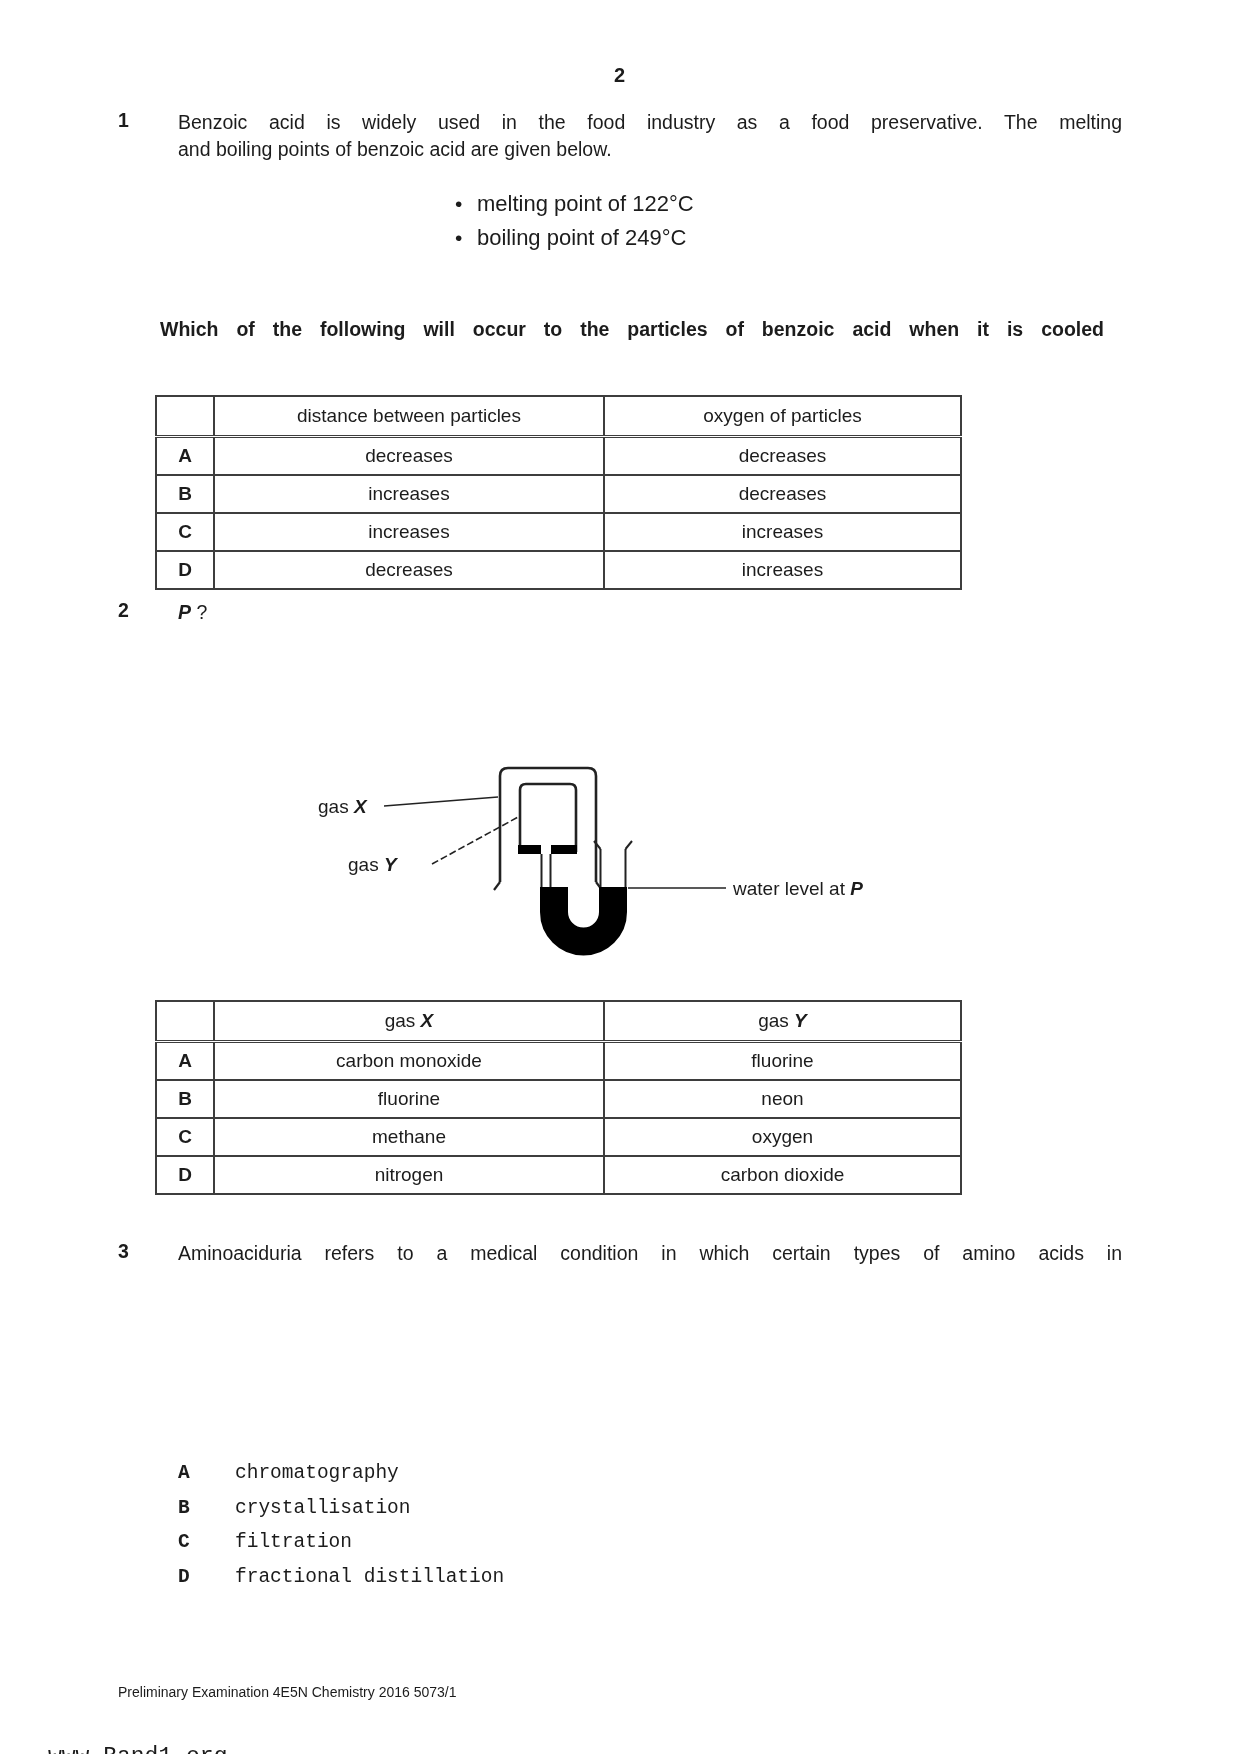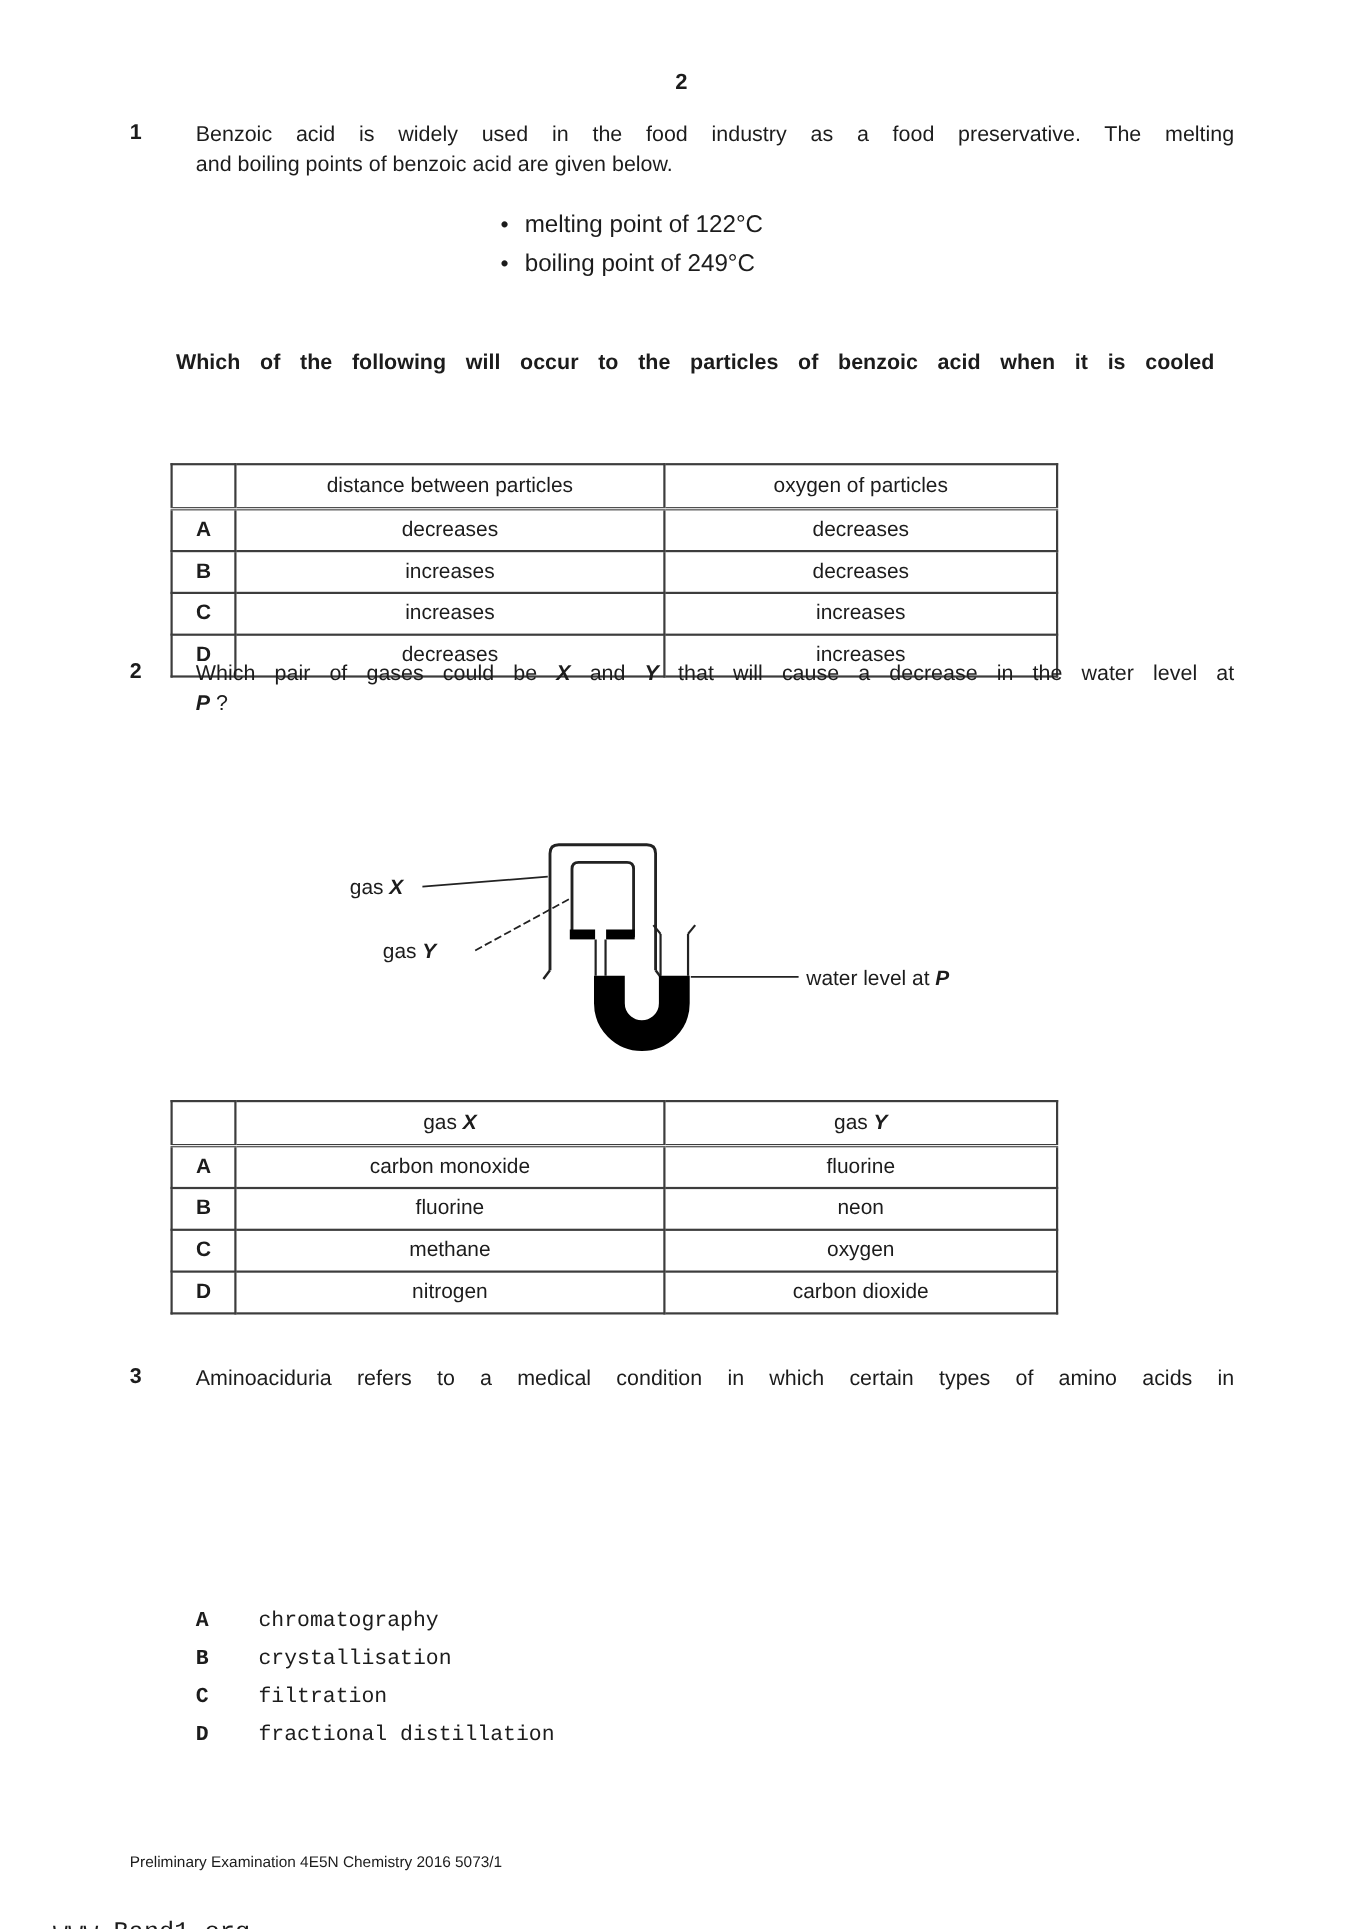--- a/index.html
+++ b/index.html
@@ -41,21 +41,21 @@
 
 <div class="abs bullets" style="left:455px;top:187px;">
     <div class="bullet-line">melting point of 122°C</div>
     <div class="bullet-line">boiling point of 249°C</div>
   </div>
 
 <div class="abs qtext" style="left:160px;top:316px;font-weight:bold;">
     <div class="tline j">Which of the following will occur to the particles of benzoic acid when it is cooled</div>
   </div>
 
-<table class="qtable" style="left:155px;top:395px;margin-top:26px;">
+<table class="qtable" style="left:155px;top:395px;">
   <colgroup>
       <col style="width:58px">
       <col style="width:390px">
       <col style="width:357px">
     </colgroup>
   <thead>
     <tr>
       <th></th>
       <th>distance between particles</th>
       <th>oxygen of particles</th>
@@ -80,21 +80,20 @@
       <tr>
       <td class="opt">D</td>
       <td>decreases</td>
       <td>increases</td>
     </tr>
     </tbody>
 </table>
 
 <div class="abs qnum" style="left:118px;top:599px;">2</div>
 <div class="abs qtext" style="left:178px;top:599px;">
-    <div class="tline j">Which pair of gases could be <span class="bi">X</span> and <span class="bi">Y</span> that will cause a decrease in the water level at</div>
     <div class="tline"><span class="bi">P</span> ?</div>
   </div>
 
 <svg class="abs" style="left:280px;top:758px;" width="620" height="202" viewBox="280 758 620 202">
 
   <path d="M 500 882 L 500 776 Q 500 768 508 768 L 588 768 Q 596 768 596 776 L 596 882" fill="none" stroke="#222" stroke-width="2.6"></path>
   <path d="M 500 882 L 494 890" fill="none" stroke="#222" stroke-width="2.2"></path>
   <path d="M 596 882 L 602 890" fill="none" stroke="#222" stroke-width="2.2"></path>
 
   <path d="M 520 852 L 520 790 Q 520 784 526 784 L 570 784 Q 576 784 576 790 L 576 852" fill="none" stroke="#222" stroke-width="2.6"></path>

